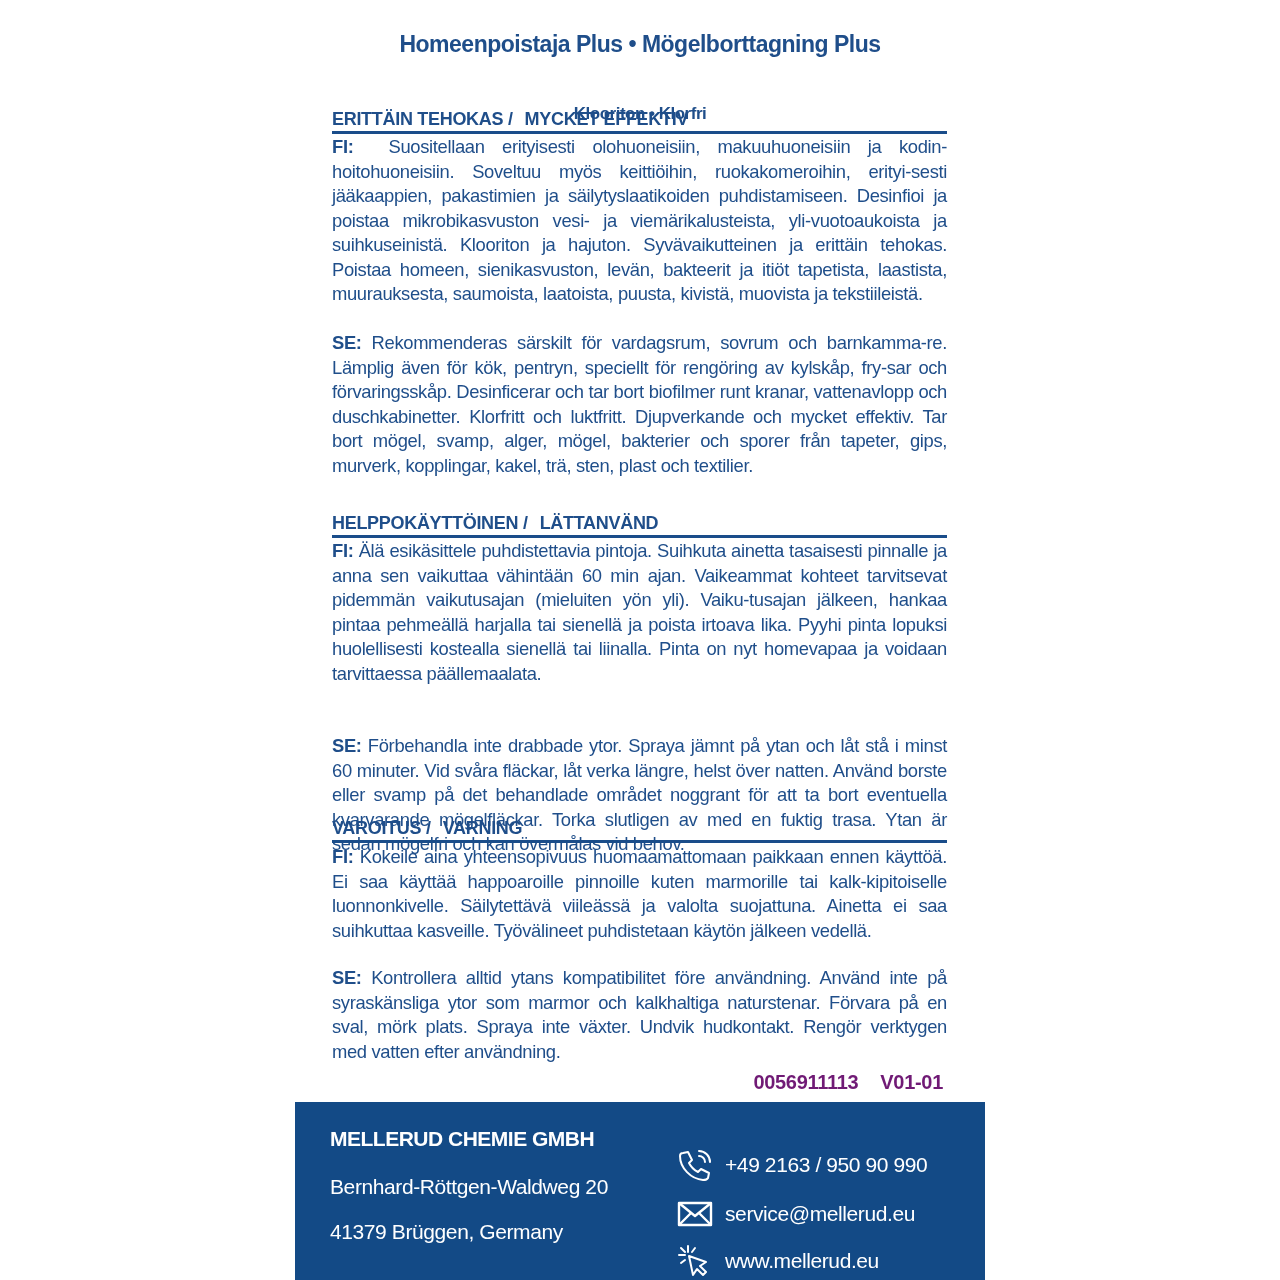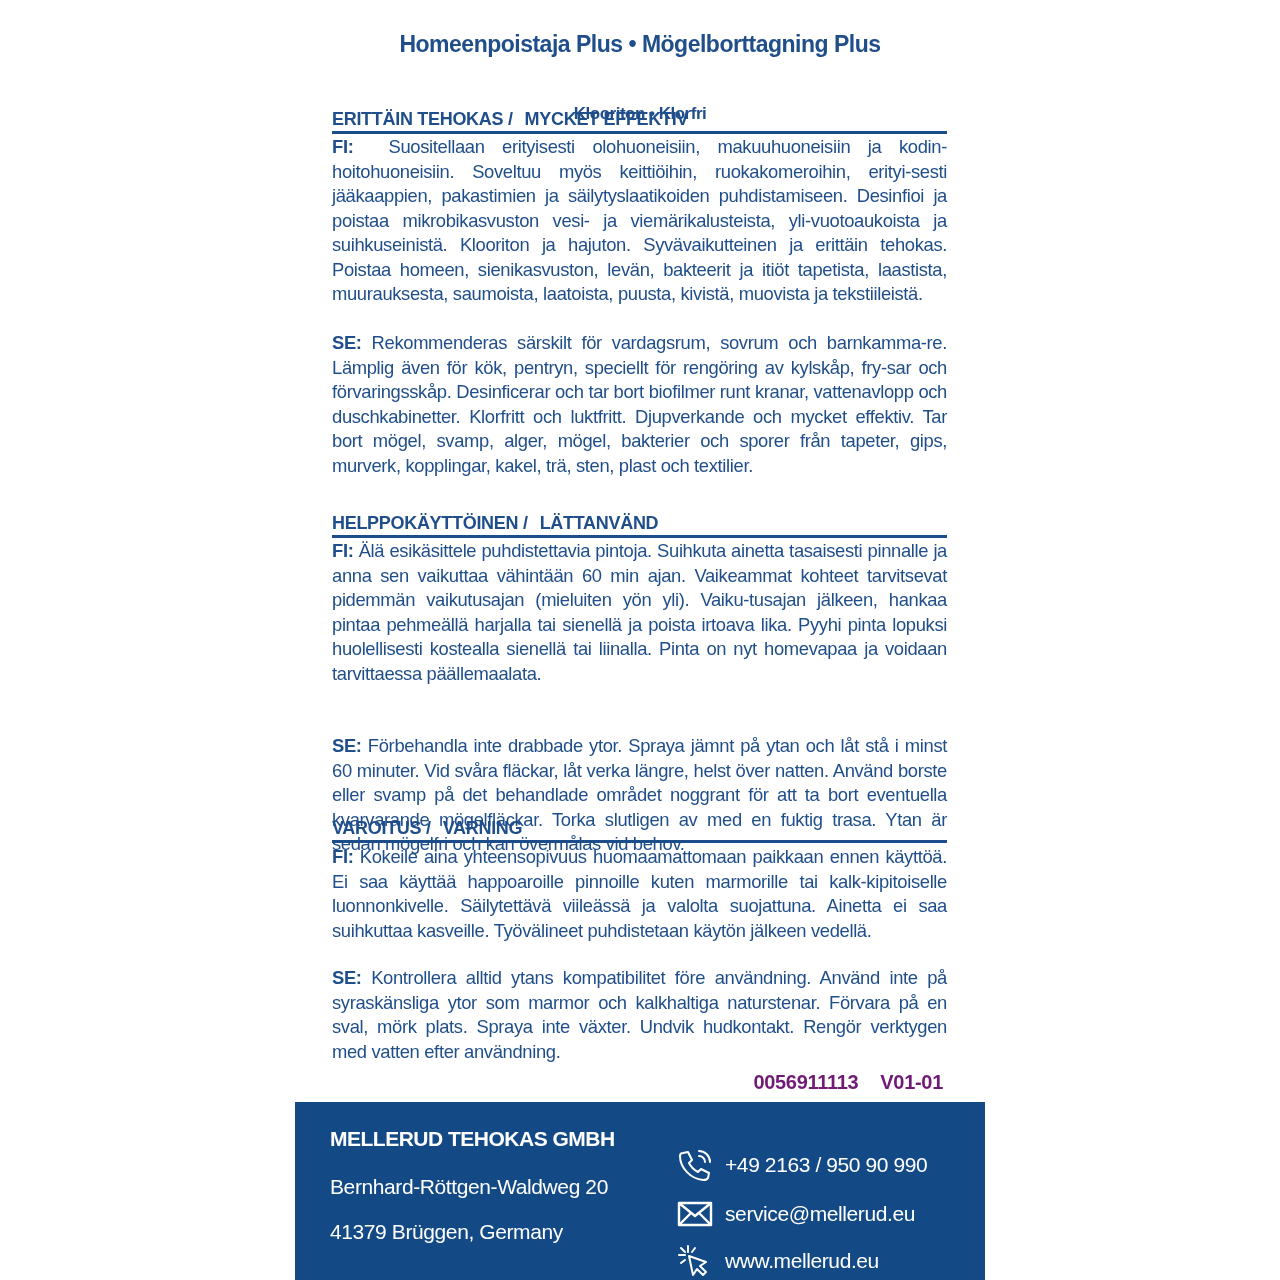--- a/index.html
+++ b/index.html
@@ -75,21 +75,21 @@
 </div>
 <div class="para" style="top:966px;">
   <b>SE:</b> <span>Kontrollera alltid  ytans kompatibilitet före användning. Använd inte på syraskänsliga ytor som marmor och kalkhaltiga naturstenar. Förvara på en sval, mörk plats. Spraya inte växter. Undvik hudkontakt. Rengör verktygen med vatten efter användning.</span>
 </div>
 
 <div class="code">
   <span>0056911113</span><span class="sp"></span><span>V01-01</span>
 </div>
 
 <div class="footer">
-  <div class="f-company">MELLERUD TEHOKAS GMBH</div>
+  <div class="f-company">MELLERUD CHEMIE GMBH</div>
   <div class="f-street">Bernhard-Röttgen-Waldweg 20</div>
   <div class="f-city">41379 Brüggen, Germany</div>
 
   <div class="f-row r1">
     <span class="ic">
       <svg width="36" height="34" viewBox="0 0 36 34" fill="none" stroke="#fff" stroke-width="2" stroke-linecap="round" stroke-linejoin="round">
         <path d="M6 5 l5 -1 l4 8 l-3 3 c2 4 5 7 9 9 l3 -3 l8 4 l-1 5 c-1 2 -3 2 -5 2 C14 31 3 20 3 8 c0 -2 1 -3 3 -3 z"></path>
         <path d="M22 8 a6 6 0 0 1 6 6"></path>
         <path d="M22 3 a11 11 0 0 1 11 11"></path>
       </svg>

